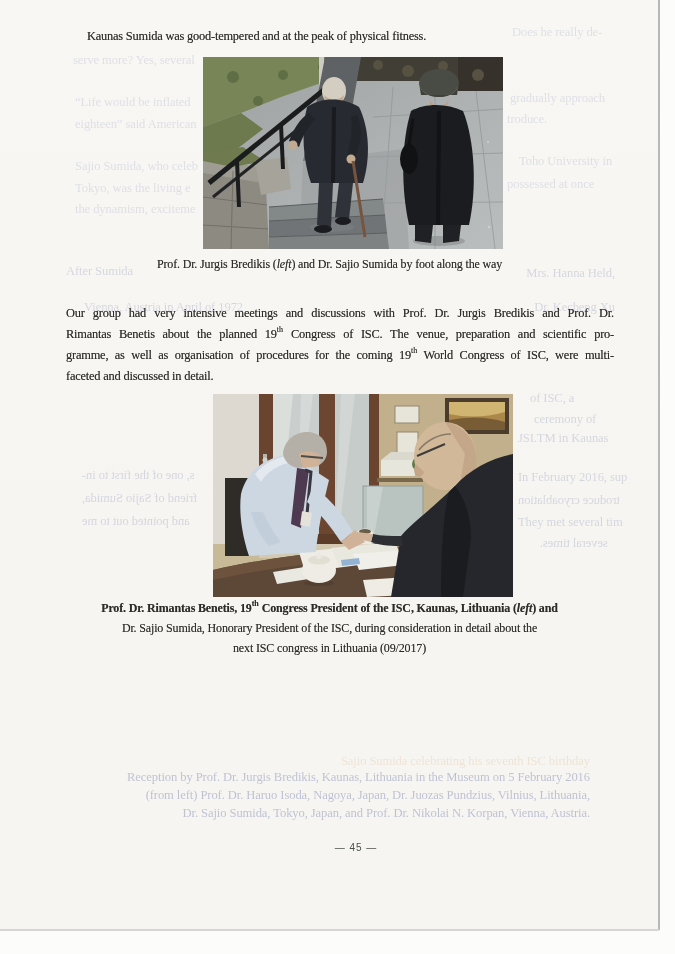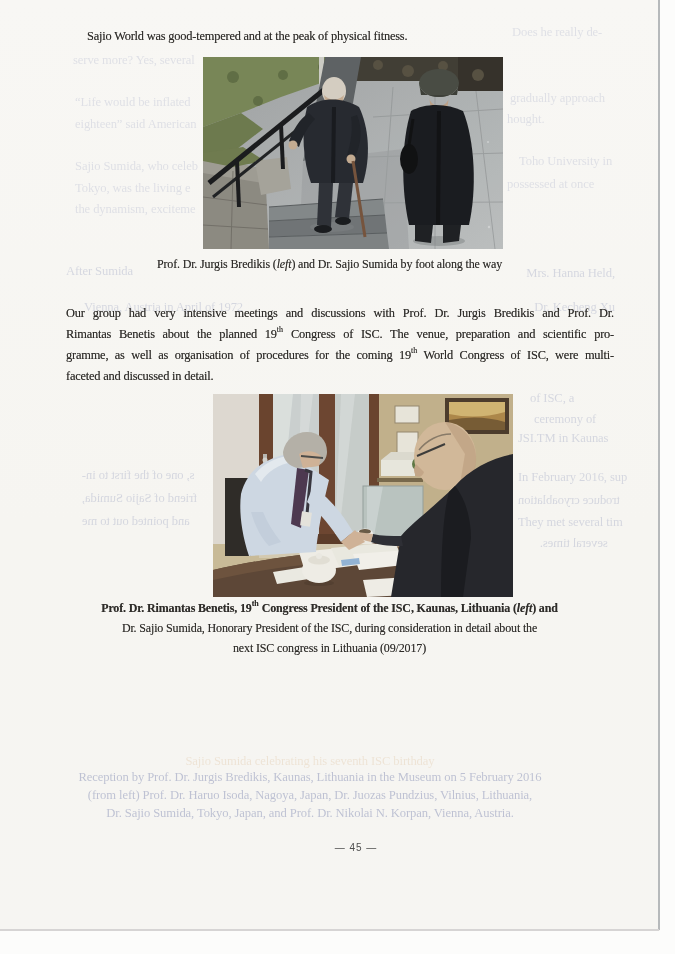--- a/index.html
+++ b/index.html
@@ -37,48 +37,48 @@
   .ph1{left:203px;top:57px;width:300px;height:192px;}
   .ph2{left:213px;top:394px;width:300px;height:203px;}
 
   
   .bl{position:absolute;white-space:nowrap;font-size:12.6px;font-weight:normal;
       color:#7d87b0;opacity:.27;filter:blur(.55px);letter-spacing:-0.1px;}
   .bl.soft{opacity:.20;}
   .bl.strong{opacity:.40;color:#6b76a6;}
   .bl.orange{color:#c78e4d;opacity:.17;}
   .bl.mir{transform:scaleX(-1);}
-  .bl.ctr{left:30px;right:85px;text-align:center;}
+  .bl.ctr{left:30px;right:85px;text-align:right;}
   .b-tr1{left:512px;top:25px}   .b-l1{left:73px;top:53px}
   .b-r1{left:510px;top:91px}    .b-l2{left:75px;top:95px}
   .b-r2{left:507px;top:112px}   .b-l3{left:75px;top:117px}
   .b-r3{left:519px;top:154px}   .b-l4{left:75px;top:159px}
   .b-r4{left:507px;top:177px}   .b-l5{left:75px;top:181px}
   .b-l6{left:75px;top:202px}
   .b-mid1l{left:66px;top:264px} .b-mid1r{right:60px;top:266px}
   .b-mid2{left:70px;top:283px}  .b-mid3l{left:84px;top:300px} .b-mid3r{right:60px;top:300px}
   .b-p2r0a{left:530px;top:391px}.b-p2r0b{left:534px;top:412px}
   .b-p2r1{left:518px;top:431px} .b-p2r2{left:518px;top:470px}
   .b-p2r3{left:518px;top:493px} .b-p2r4{left:518px;top:515px}
   .b-p2r5{left:540px;top:536px}
   .b-p2l1{left:82px;top:468px}  .b-p2l2{left:82px;top:491px}  .b-p2l3{left:82px;top:514px}
   .b-bot0{top:754px}.b-bot1{top:770px}.b-bot2{top:788px}.b-bot3{top:806px}
 </style>
 </head>
 <body>
 
 <div class="sheet">
 
-  <div class="txt intro">Sajio World was good-tempered and at the peak of physical fitness.</div>
+  <div class="txt intro">Kaunas Sumida was good-tempered and at the peak of physical fitness.</div>
 
   <span class="bl soft b-tr1">Does he really de-</span>
   <span class="bl soft b-l1">serve more? Yes, several</span>
   <span class="bl soft b-r1">gradually approach</span>
   <span class="bl soft b-l2">“Life would be inflated</span>
-  <span class="bl soft b-r2">hought.</span>
+  <span class="bl soft b-r2">troduce.</span>
   <span class="bl soft b-l3">eighteen” said American</span>
   <span class="bl soft b-r3">Toho University in</span>
   <span class="bl soft b-l4">Sajio Sumida, who celeb</span>
   <span class="bl soft b-r4">possessed at once</span>
   <span class="bl soft b-l5">Tokyo, was the living e</span>
   <span class="bl soft b-l6">the dynamism, exciteme</span>
 
   <figure class="photo ph1" style="margin:0">
     <svg width="300" height="192" viewBox="0 0 300 192">
       <title>Two elderly men in dark winter coats walking up outdoor stone steps, one holding a handrail and cane, the other wearing a fur hat</title>

